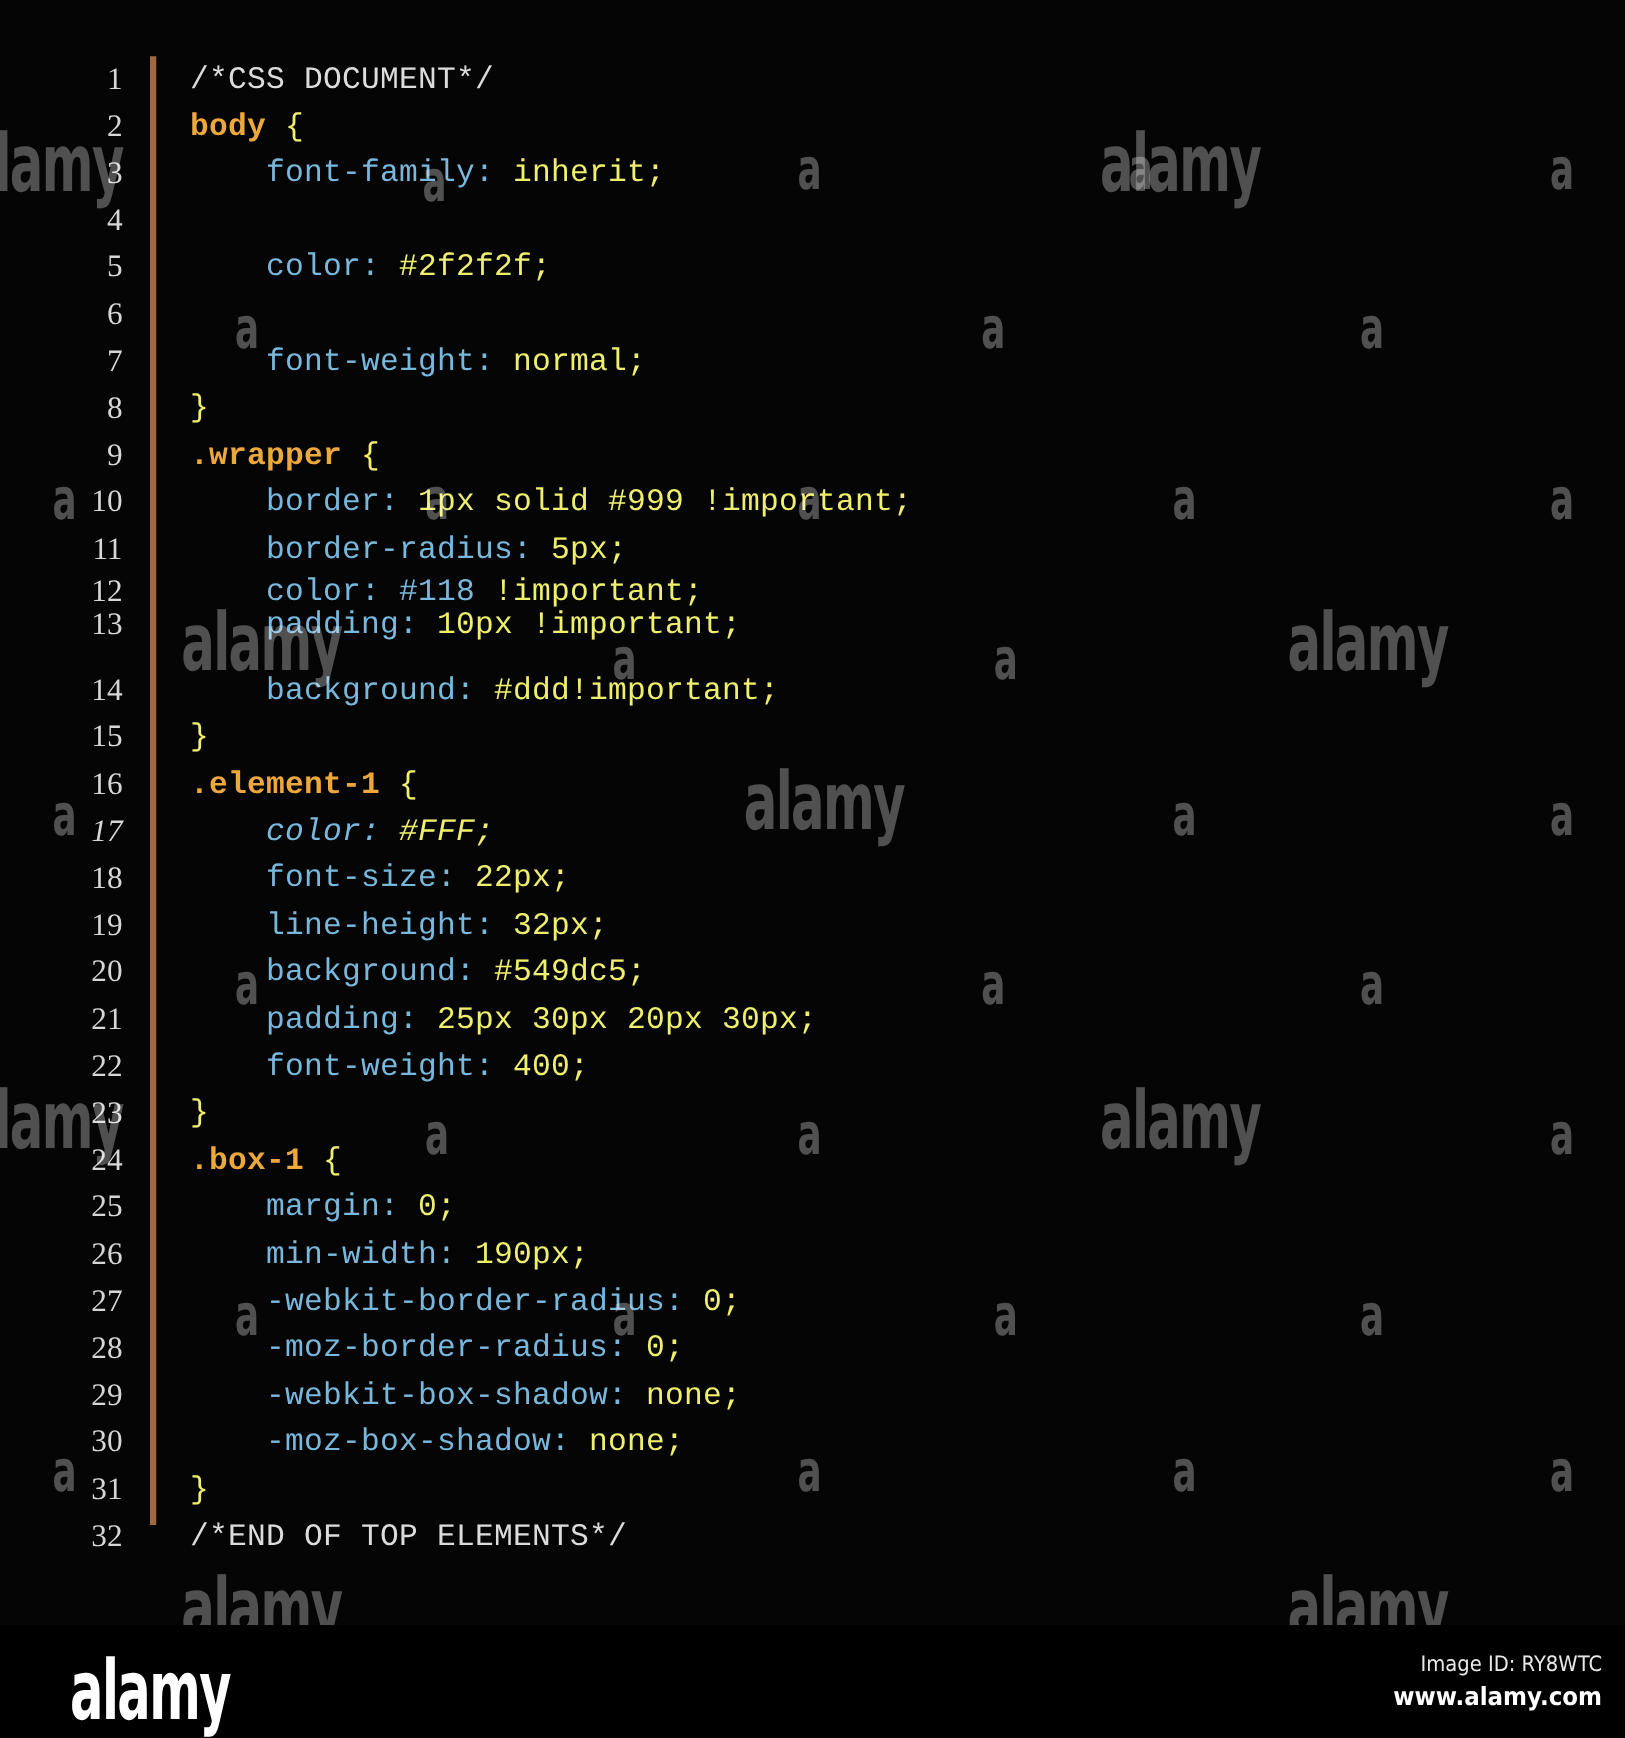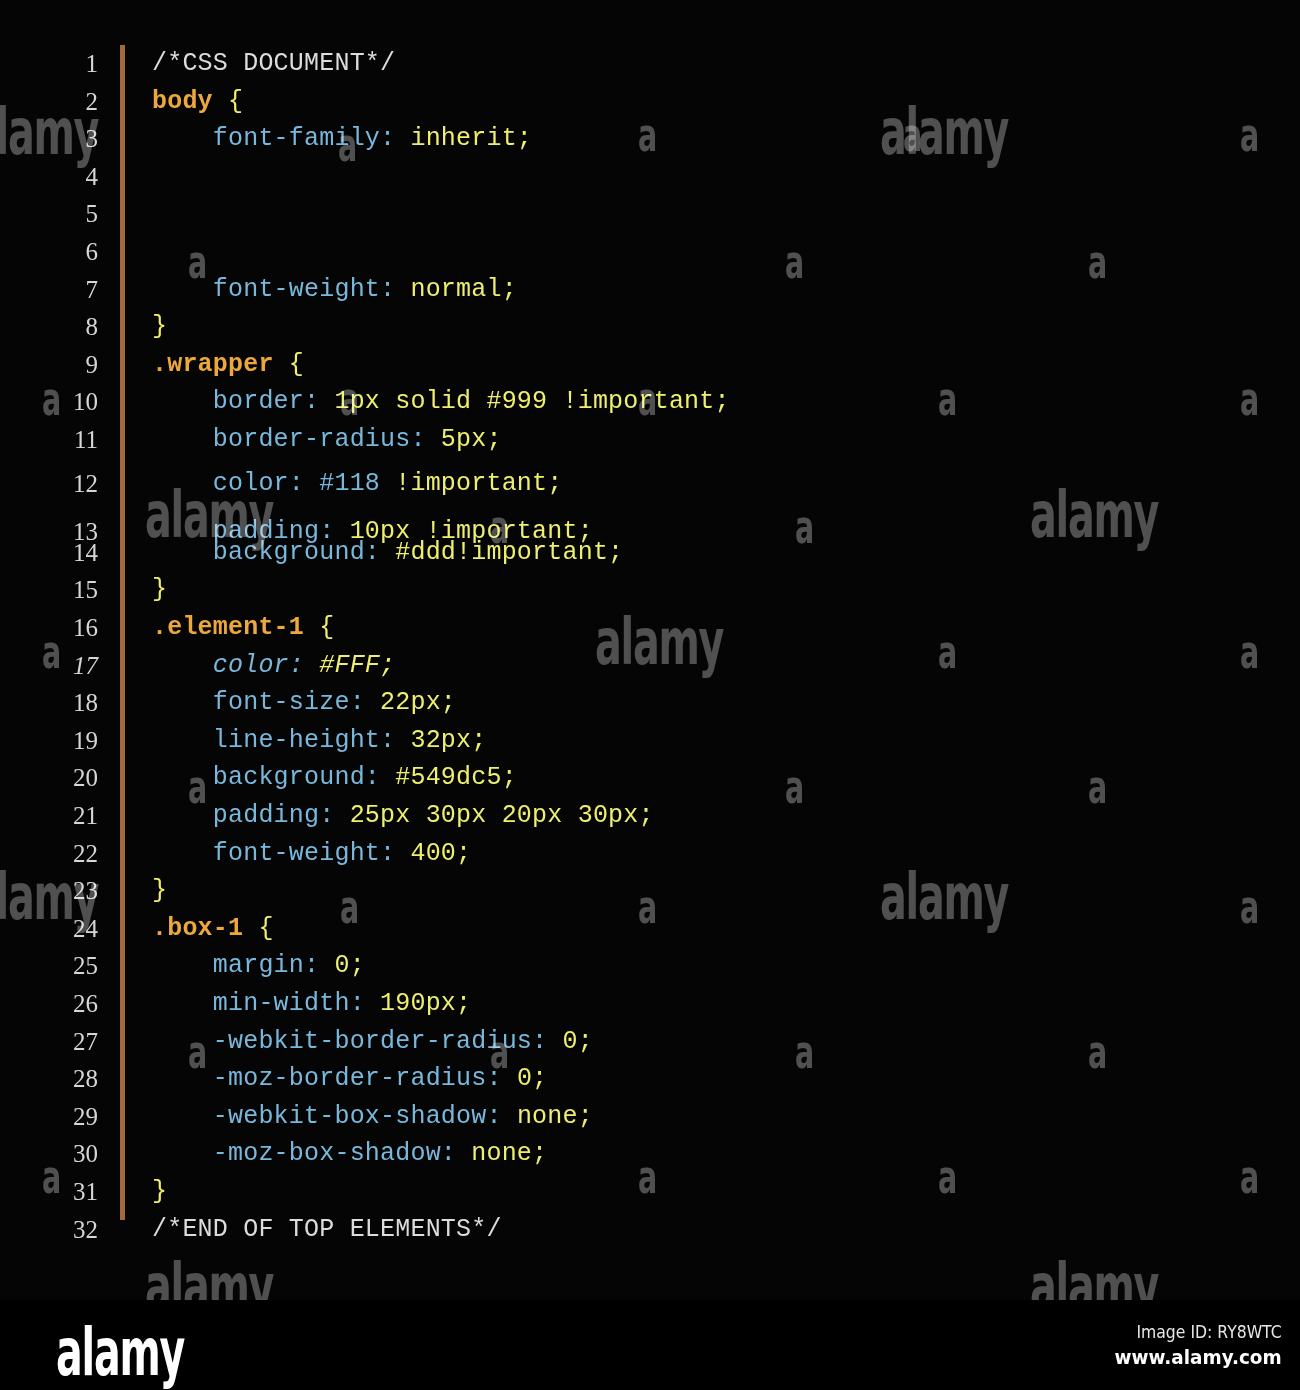--- a/index.html
+++ b/index.html
@@ -155,29 +155,29 @@
 <body>
 
 <div id="stage">
 
   <div id="editor">
     <div id="code-lines">
         <div class="code-line" style="top: 45px; position: absolute; left: 0px; width: 1300px;"><span class="ln">1</span><span class="code-text"><span class="tok-comment">/*CSS DOCUMENT*/</span></span></div>
         <div class="code-line" style="top: 82.6px; position: absolute; left: 0px; width: 1300px;"><span class="ln">2</span><span class="code-text"><span class="tok-selector">body</span><span class="tok-plain"> </span><span class="tok-brace">{</span></span></div>
         <div class="code-line" style="top: 120.2px; position: absolute; left: 0px; width: 1300px;"><span class="ln">3</span><span class="code-text"><span class="tok-plain">    </span><span class="tok-prop">font-family</span><span class="tok-punct">: </span><span class="tok-value">inherit;</span></span></div>
         <div class="code-line" style="top: 157.8px; position: absolute; left: 0px; width: 1300px;"><span class="ln">4</span></div>
-        <div class="code-line" style="top: 195.4px; position: absolute; left: 0px; width: 1300px;"><span class="ln">5</span></div>
+        <div class="code-line" style="top: 195.4px; position: absolute; left: 0px; width: 1300px;"><span class="ln">5</span><span class="code-text"><span class="tok-plain">    </span><span class="tok-prop">color</span><span class="tok-punct">: </span><span class="tok-value">#2f2f2f;</span></span></div>
         <div class="code-line" style="top: 233px; position: absolute; left: 0px; width: 1300px;"><span class="ln">6</span></div>
         <div class="code-line" style="top: 270.6px; position: absolute; left: 0px; width: 1300px;"><span class="ln">7</span><span class="code-text"><span class="tok-plain">    </span><span class="tok-prop">font-weight</span><span class="tok-punct">: </span><span class="tok-value">normal;</span></span></div>
         <div class="code-line" style="top: 308.2px; position: absolute; left: 0px; width: 1300px;"><span class="ln">8</span><span class="code-text"><span class="tok-brace">}</span></span></div>
         <div class="code-line" style="top: 345.8px; position: absolute; left: 0px; width: 1300px;"><span class="ln">9</span><span class="code-text"><span class="tok-selector">.wrapper</span><span class="tok-plain"> </span><span class="tok-brace">{</span></span></div>
         <div class="code-line" style="top: 383.4px; position: absolute; left: 0px; width: 1300px;"><span class="ln">10</span><span class="code-text"><span class="tok-plain">    </span><span class="tok-prop">border</span><span class="tok-punct">: </span><span class="tok-value">1px solid #999 !important;</span></span></div>
         <div class="code-line" style="top: 421px; position: absolute; left: 0px; width: 1300px;"><span class="ln">11</span><span class="code-text"><span class="tok-plain">    </span><span class="tok-prop">border-radius</span><span class="tok-punct">: </span><span class="tok-value">5px;</span></span></div>
-        <div class="code-line" style="top: 465px; position: absolute; left: 0px; width: 1203px;"><span class="ln">12</span><span class="code-text"><span class="tok-plain">    </span><span class="tok-prop">color</span><span class="tok-punct">: </span><span class="tok-hexblue">#118</span><span class="tok-value"> !important;</span></span></div>
-        <div class="code-line" style="top: 513px; position: absolute; left: 0px; width: 1300px;"><span class="ln">13</span><span class="code-text"><span class="tok-plain">    </span><span class="tok-prop">padding</span><span class="tok-punct">: </span><span class="tok-value">10px !important;</span></span></div>
+        <div class="code-line" style="top: 455px; position: absolute; left: 0px; width: 1203px;"><span class="ln">12</span><span class="code-text"><span class="tok-plain">    </span><span class="tok-prop">color</span><span class="tok-punct">: </span><span class="tok-hexblue">#118</span><span class="tok-value"> !important;</span></span></div>
+        <div class="code-line" style="top: 481px; position: absolute; left: 0px; width: 1300px;"><span class="ln">13</span><span class="code-text"><span class="tok-plain">    </span><span class="tok-prop">padding</span><span class="tok-punct">: </span><span class="tok-value">10px !important;</span></span></div>
         <div class="code-line" style="top: 533.8px; position: absolute; left: 0px; width: 1300px;"><span class="ln">14</span><span class="code-text"><span class="tok-plain">    </span><span class="tok-prop">background</span><span class="tok-punct">: </span><span class="tok-value">#ddd!important;</span></span></div>
         <div class="code-line" style="top: 571.4px; position: absolute; left: 0px; width: 1300px;"><span class="ln">15</span><span class="code-text"><span class="tok-brace">}</span></span></div>
         <div class="code-line" style="top: 609px; position: absolute; left: 0px; width: 1300px;"><span class="ln">16</span><span class="code-text"><span class="tok-selector">.element-1</span><span class="tok-plain"> </span><span class="tok-brace">{</span></span></div>
         <div class="code-line" style="top: 646.6px; position: absolute; left: 0px; width: 1300px; font-style: italic;"><span class="ln">17</span><span class="code-text"><span class="tok-plain">    </span><span class="tok-prop">color</span><span class="tok-punct">: </span><span class="tok-value">#FFF;</span></span></div>
         <div class="code-line" style="top: 684.2px; position: absolute; left: 0px; width: 1300px;"><span class="ln">18</span><span class="code-text"><span class="tok-plain">    </span><span class="tok-prop">font-size</span><span class="tok-punct">: </span><span class="tok-value">22px;</span></span></div>
         <div class="code-line" style="top: 721.8px; position: absolute; left: 0px; width: 1300px;"><span class="ln">19</span><span class="code-text"><span class="tok-plain">    </span><span class="tok-prop">line-height</span><span class="tok-punct">: </span><span class="tok-value">32px;</span></span></div>
         <div class="code-line" style="top: 759.4px; position: absolute; left: 0px; width: 1300px;"><span class="ln">20</span><span class="code-text"><span class="tok-plain">    </span><span class="tok-prop">background</span><span class="tok-punct">: </span><span class="tok-value">#549dc5;</span></span></div>
         <div class="code-line" style="top: 797px; position: absolute; left: 0px; width: 1300px;"><span class="ln">21</span><span class="code-text"><span class="tok-plain">    </span><span class="tok-prop">padding</span><span class="tok-punct">: </span><span class="tok-value">25px 30px 20px 30px;</span></span></div>
         <div class="code-line" style="top: 834.6px; position: absolute; left: 0px; width: 1300px;"><span class="ln">22</span><span class="code-text"><span class="tok-plain">    </span><span class="tok-prop">font-weight</span><span class="tok-punct">: </span><span class="tok-value">400;</span></span></div>
         <div class="code-line" style="top: 872.2px; position: absolute; left: 0px; width: 1300px;"><span class="ln">23</span><span class="code-text"><span class="tok-brace">}</span></span></div>

